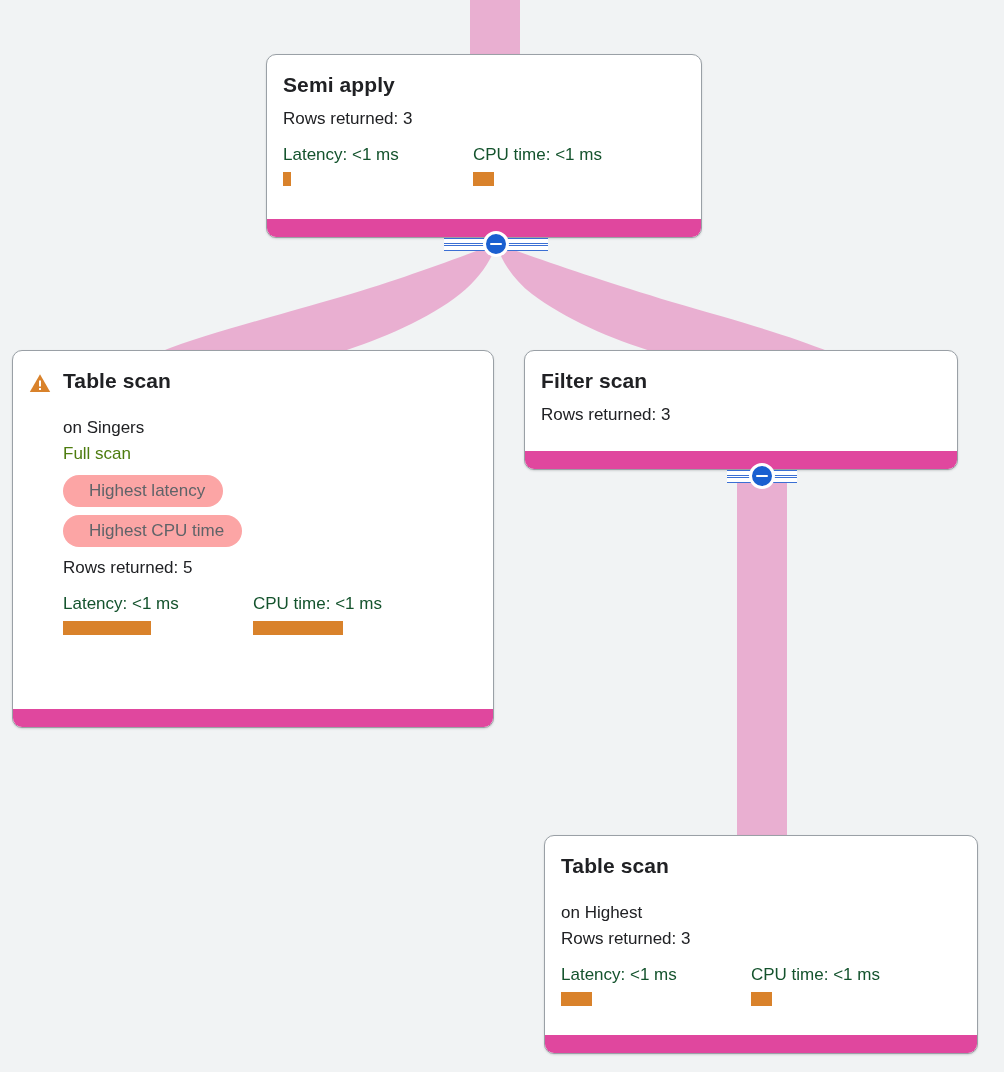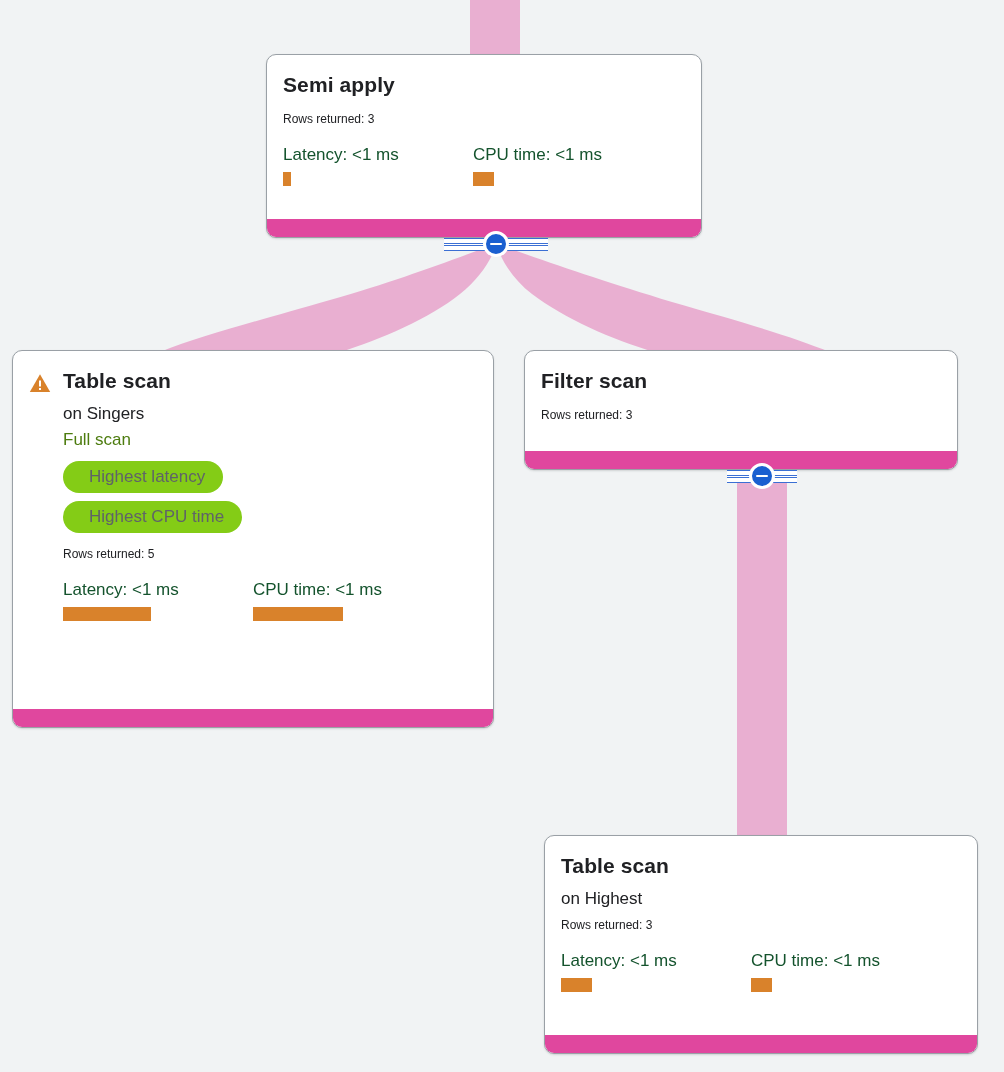--- a/index.html
+++ b/index.html
@@ -65,40 +65,40 @@
     color: #202124;
     letter-spacing: .1px;
   }
   .node-head-col {
     display: block;
   }
   .node-sub {
     font-size: 17px;
     line-height: 26px;
     color: #202124;
-    margin-top: 6px;
+    margin-top: 20px;
   }
   .node-sub.muted {
     color: #4d7c0f;
     margin-top: 0;
   }
   .node-rows {
-    font-size: 12px;
+    font-size: 17px;
     line-height: 26px;
     color: #202124;
     margin-top: 7px;
   }
 
   
   .chips {
     margin-top: 8px;
   }
   .chip {
     display: block;
-    background: #84cc16;
+    background: #fca5a5;
     border-radius: 16px;
     color: #5f6368;
     font-size: 17px;
     line-height: 32px;
     height: 32px;
     margin-bottom: 8px;
     padding: 0 18px 0 26px;
     box-sizing: border-box;
     width: -moz-fit-content;
     width: fit-content;

